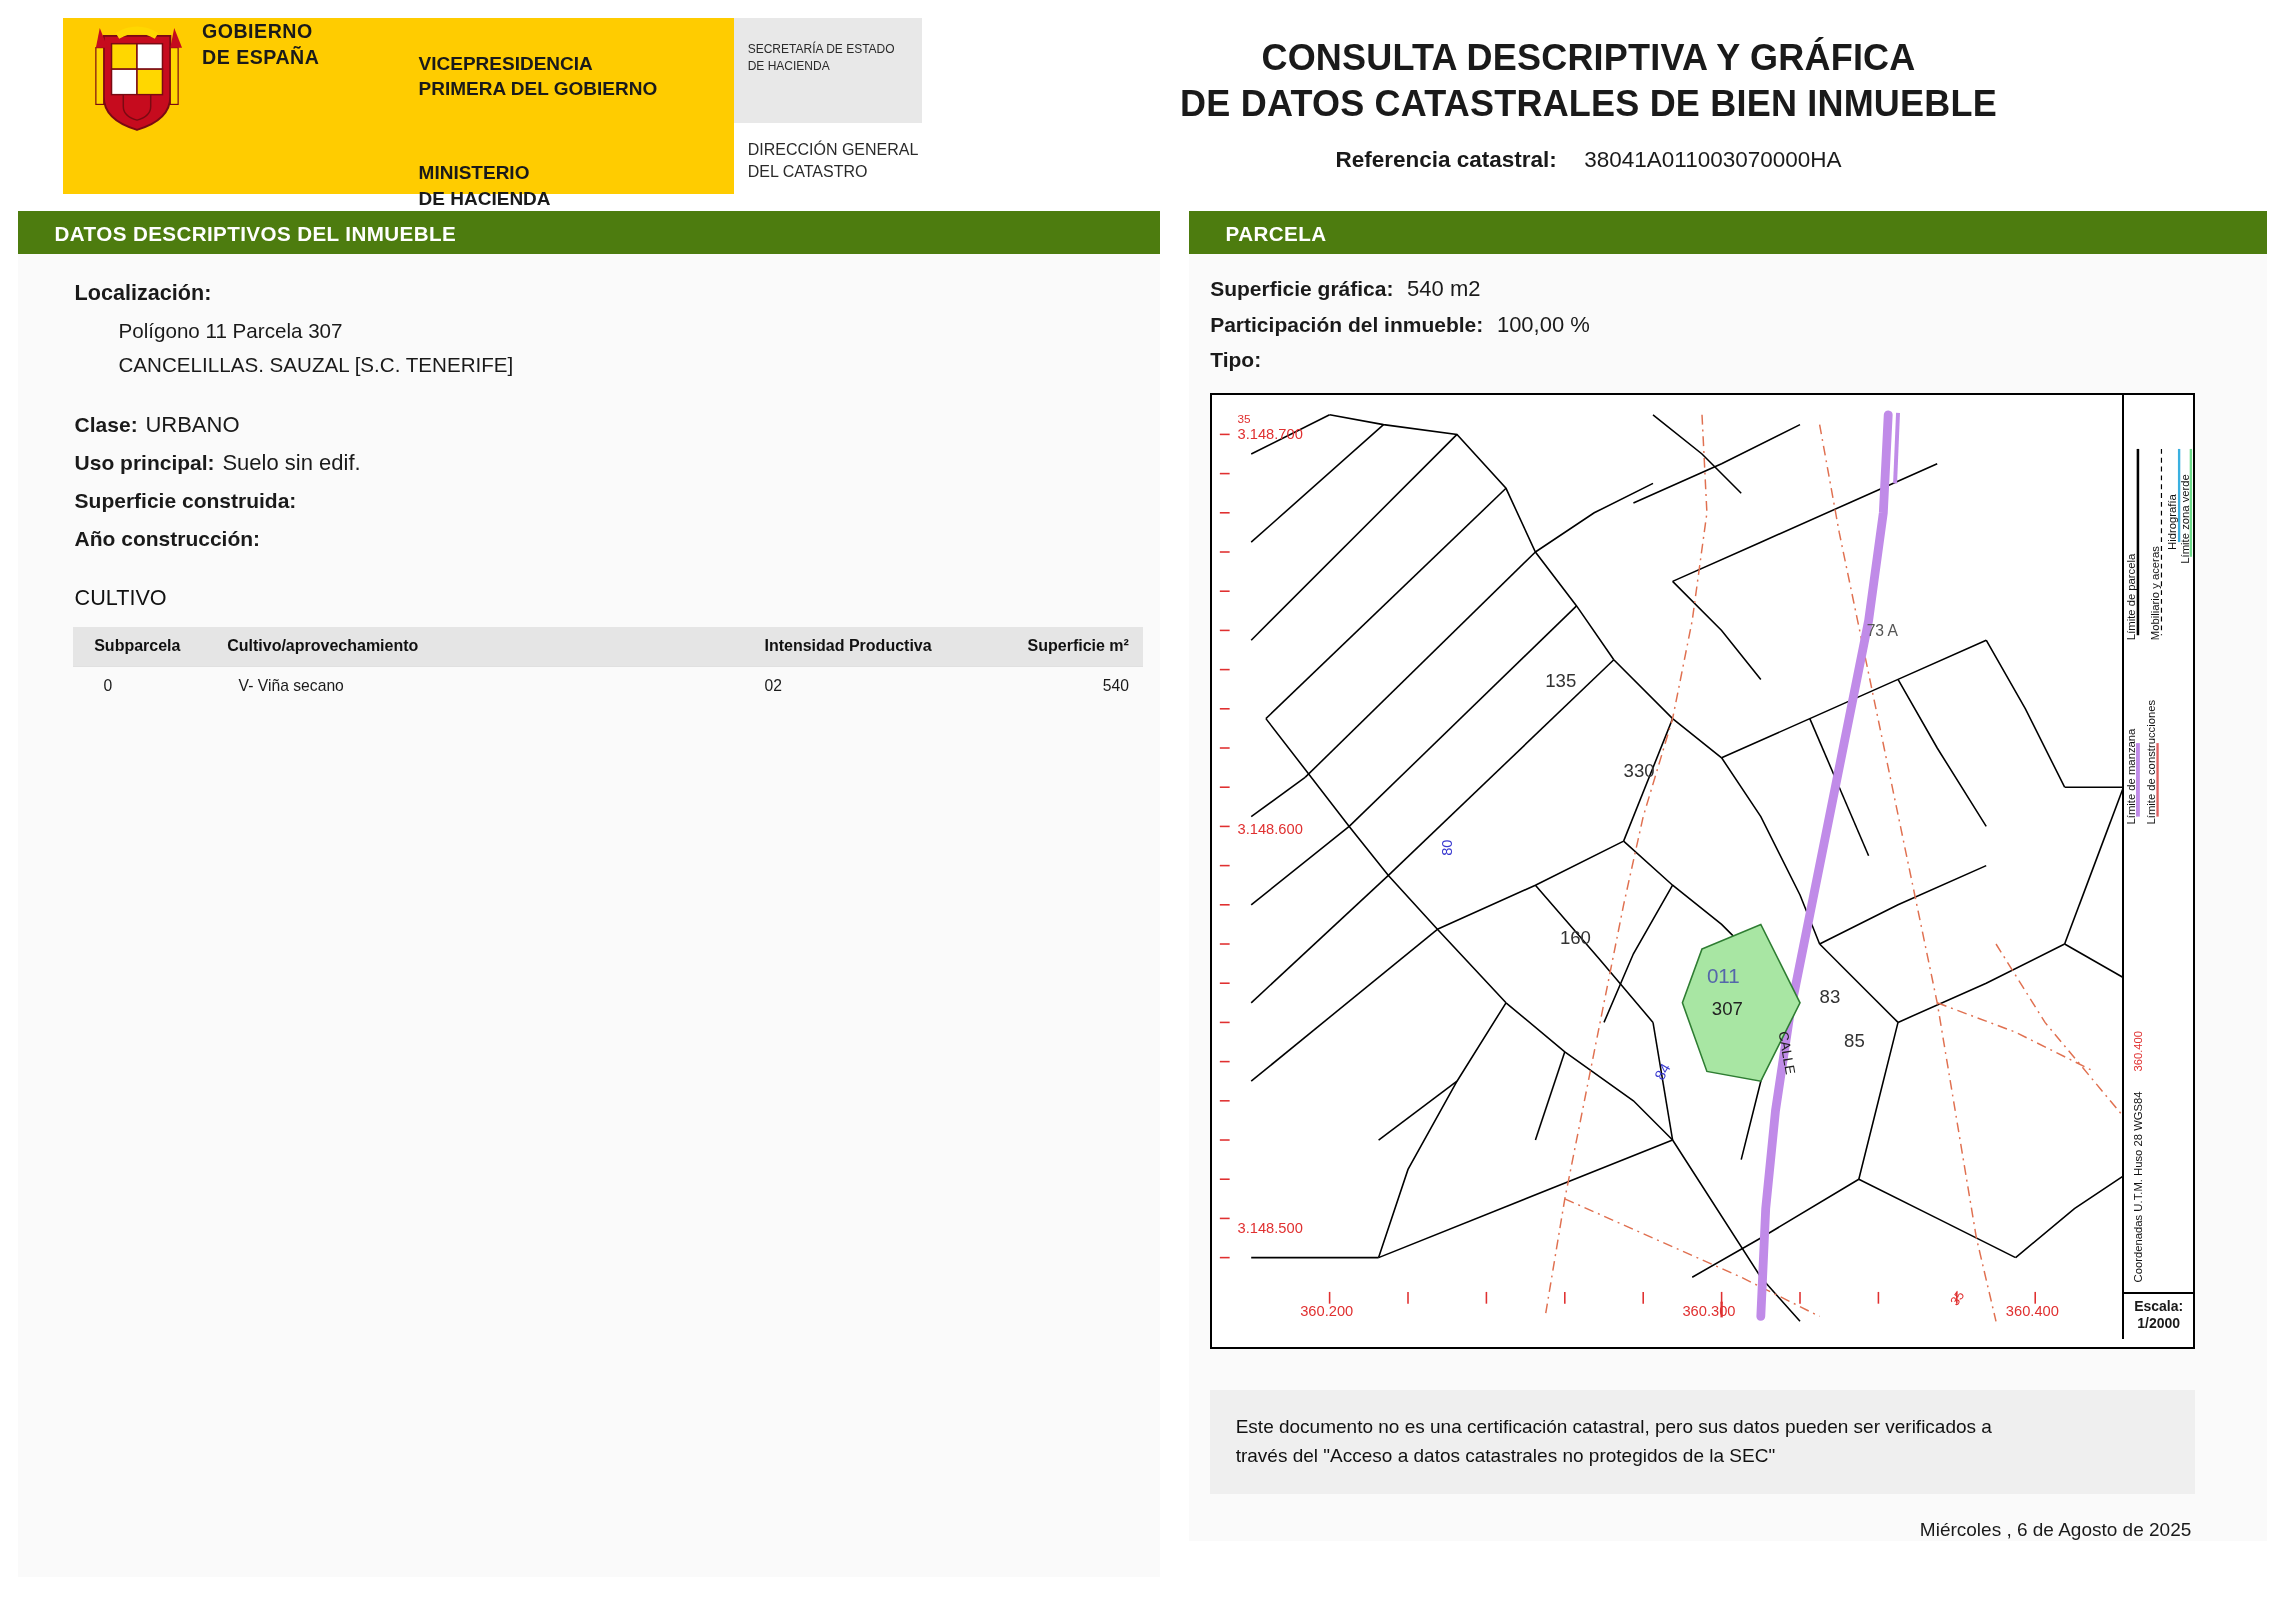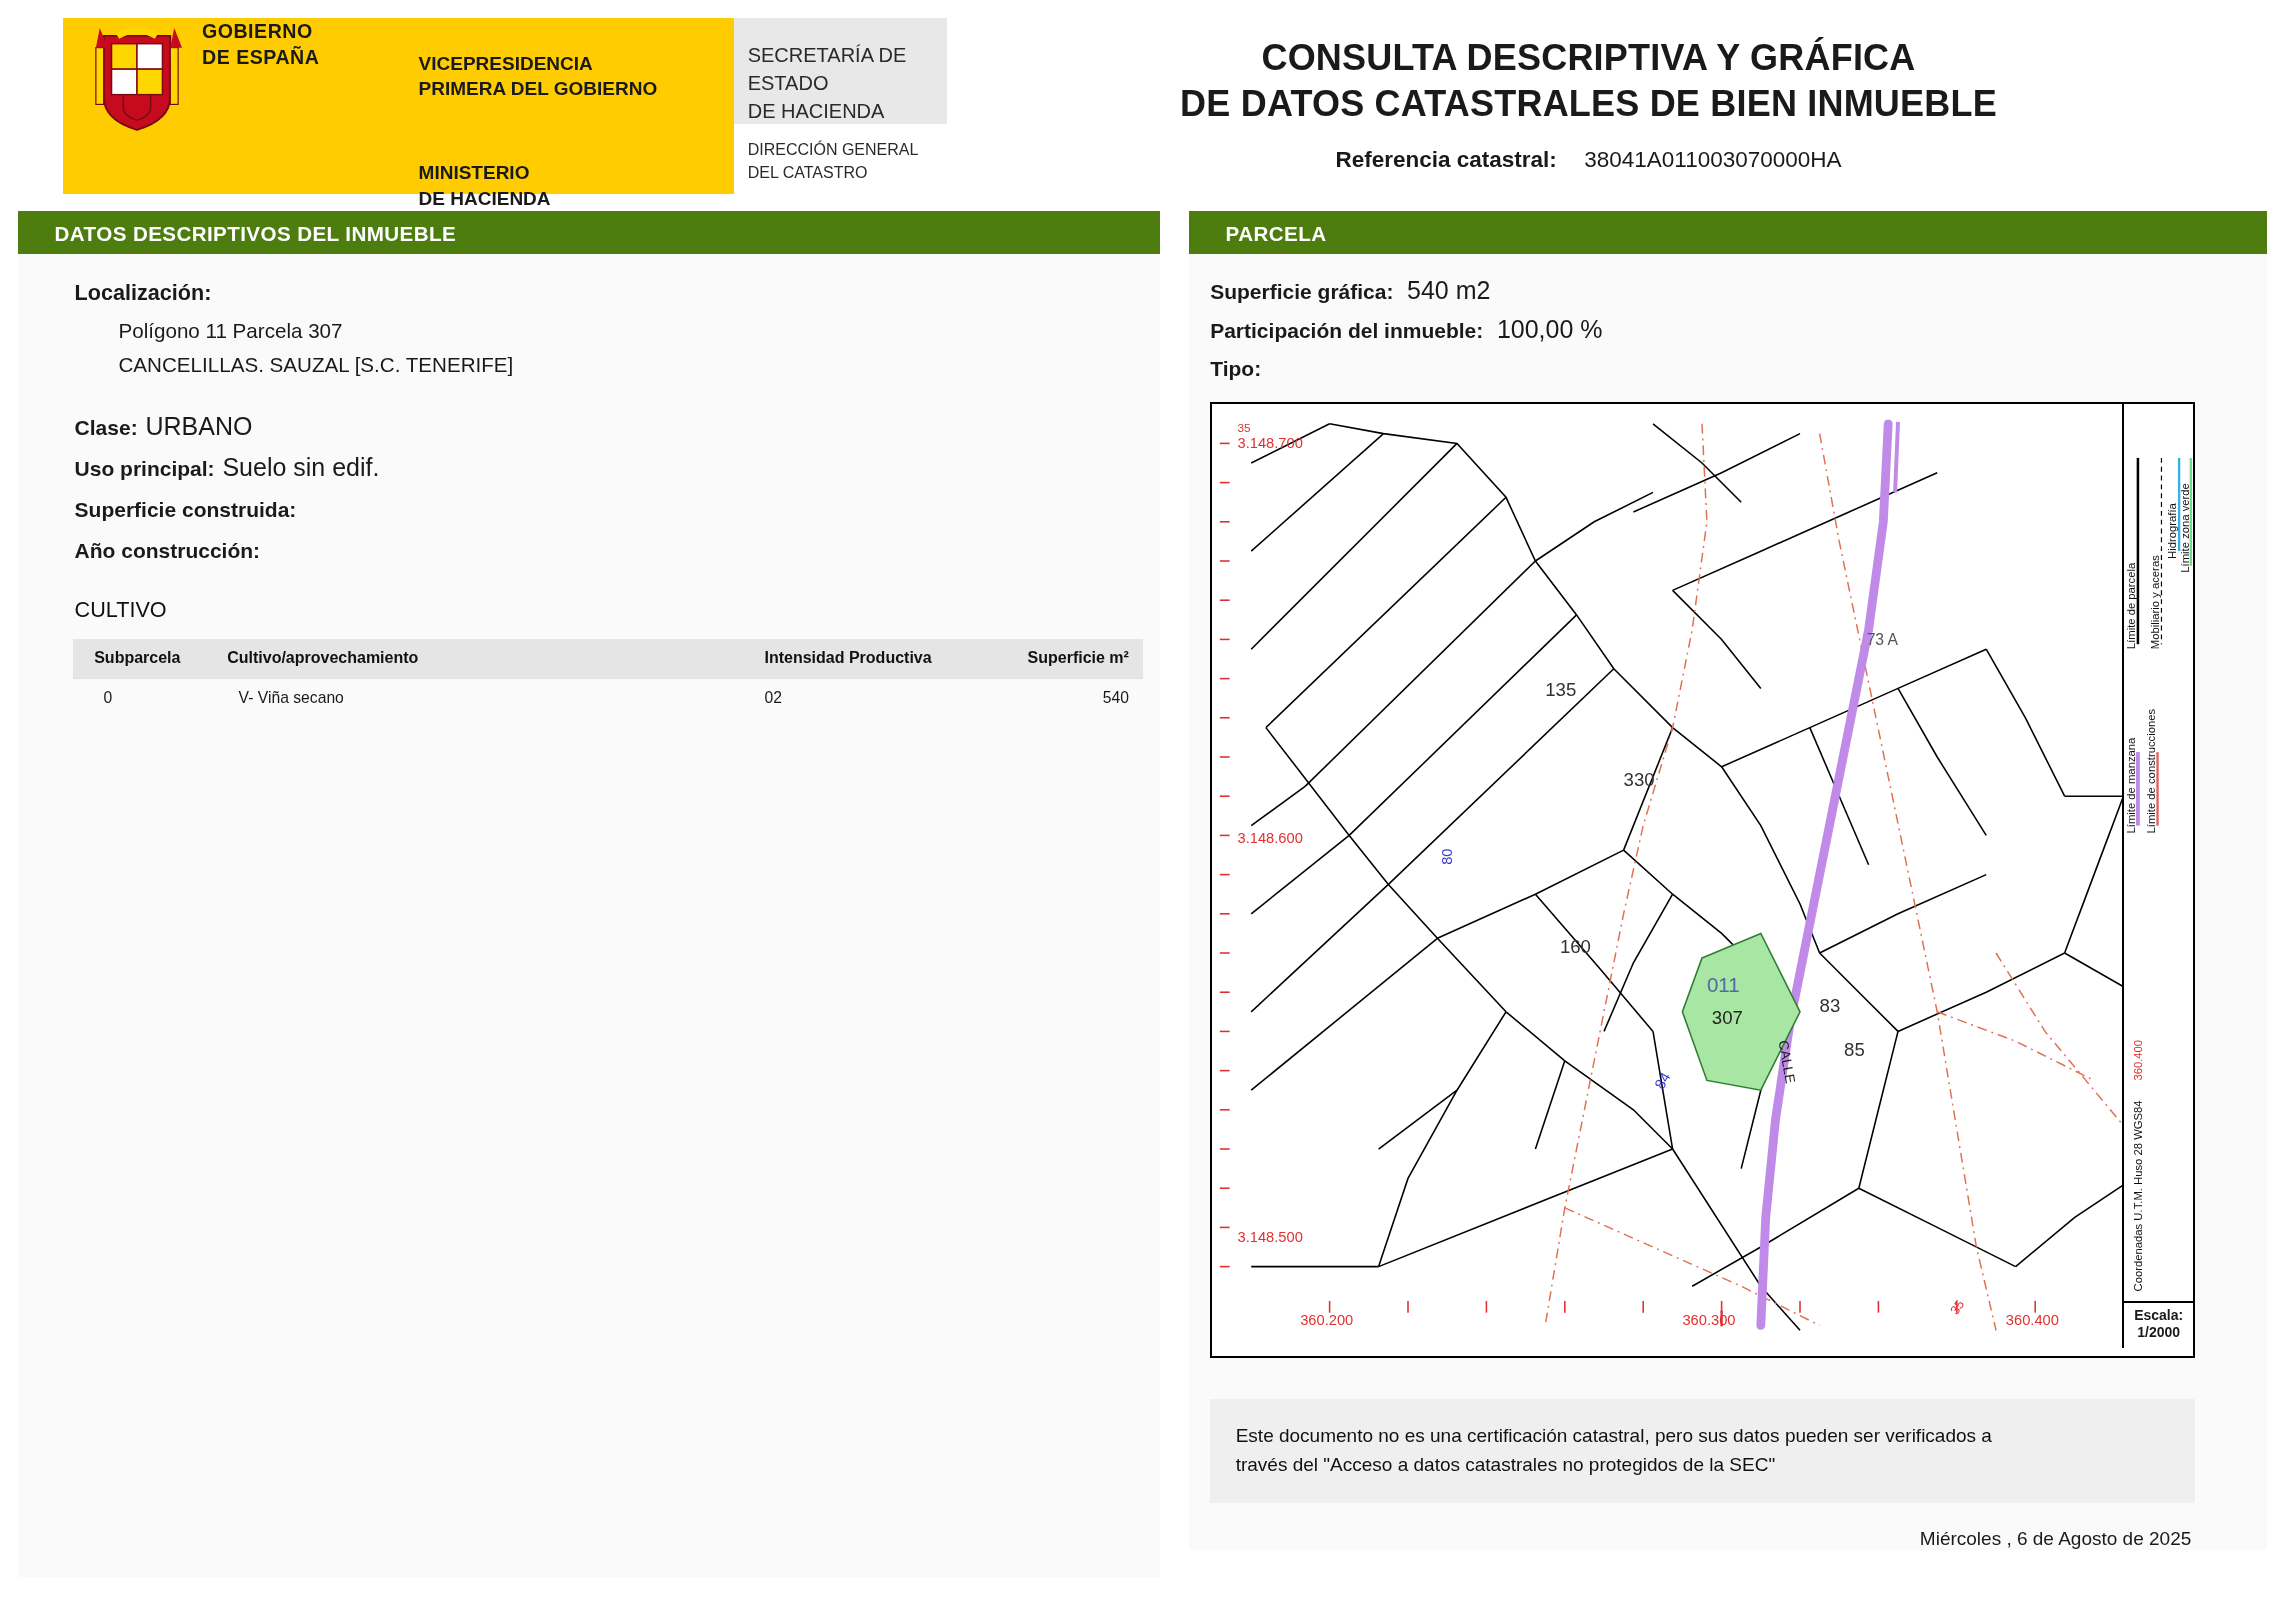--- a/index.html
+++ b/index.html
@@ -55,24 +55,24 @@
     height: 176px;
     padding: 33px 15.7px 0 17.6px;
     font-size: 19px;
     font-weight: bold;
     line-height: 1.35;
     color: #1a1a1a;
   }
   .logo-yellow2 .b2 { margin-top: 58px; }
   .logo-grey {
     background: #E8E8E8;
-    width: 213px;
+    width: 188px;
     height: 106px;
     padding: 23.5px 9.8px 0 13.7px;
-    font-size: 20px;
+    font-size: 12px;
     line-height: 1.4;
     color: #2a2a2a;
   }
   .logo-white {
     background: #ffffff;
     width: 235px;
     height: 71px;
     padding: 15.7px 9.8px 0 13.7px;
     font-size: 16px;
     line-height: 1.4;
@@ -123,21 +123,21 @@
     height: 43px;
   }
 
   .left-body {
     padding: 25.5px 0 0 0;
     height: 1323px;
     background: #FAFAFA;
   }
   .pad { padding-left: 57px; padding-right: 29px; }
   .lbl { font-weight: bold; font-size: 21px; }
-  .val { font-size: 25px; }
+  .val { font-size: 22px; }
   .line { margin-bottom: 5.9px; font-size: 21px; }
   .loc-title { font-weight: bold; font-size: 21.6px; margin-bottom: 13.7px; }
   .loc-line { font-size: 20.6px; margin-bottom: 9.8px; padding-left: 3.9px; margin-left: 40px;}
   .gap { height: 25.5px; }
   .kv { margin-bottom: 11.8px; }
   .kv .val { margin-left: 7.8px; }
 
   .cultivo-title {
     font-size: 21.6px;
     margin: 33px 0 15.7px 0;

